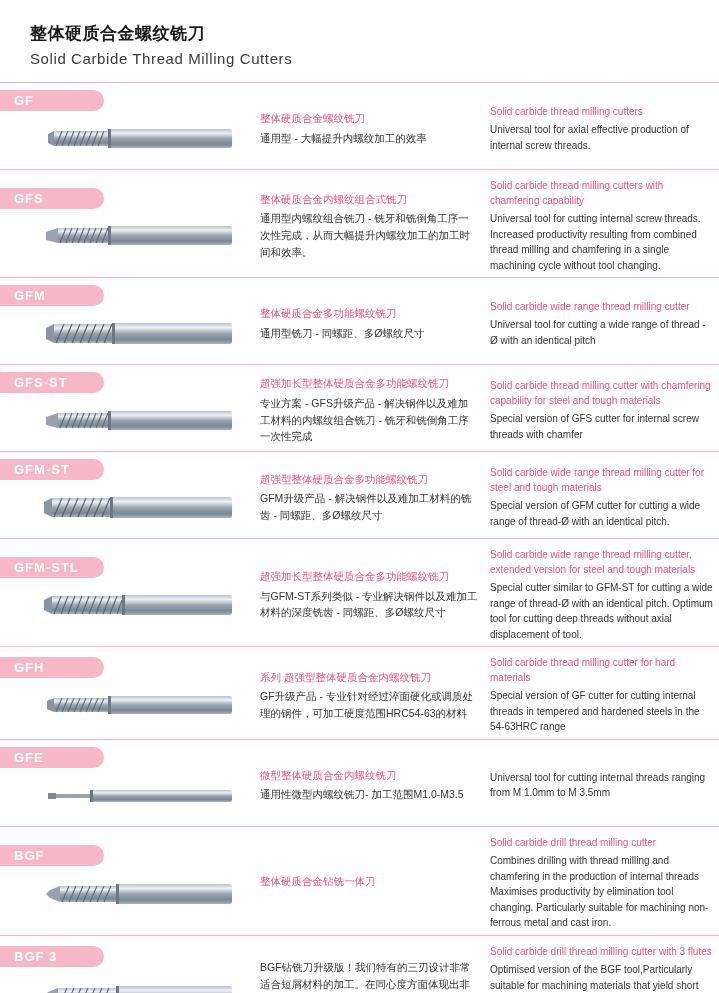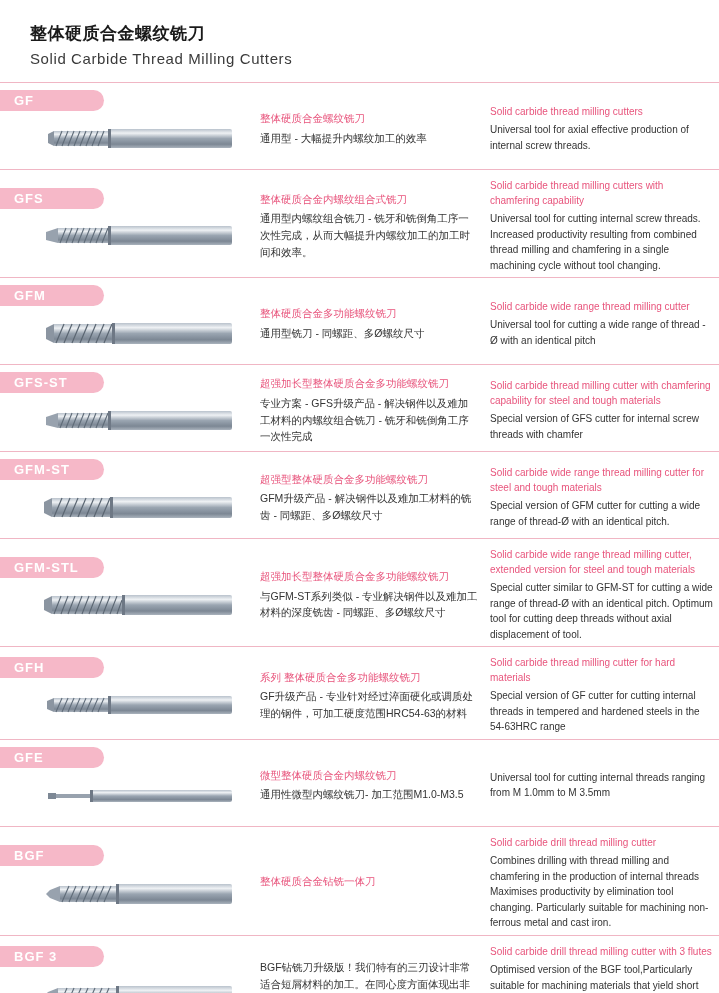--- a/index.html
+++ b/index.html
@@ -335,21 +335,21 @@
                 <path d="M62 27 L68 13"></path>
               <path d="M68 27 L74 13"></path>
                 <path d="M74 27 L80 13"></path>
             </g>
             <path d="M30 13 L23 16 L23 24 L30 27 Z" fill="#8b95a1"></path>
             <rect x="84" y="11" width="3" height="18" fill="#6e7885"></rect>
           </svg>
         </div>
       </div>
       <div class="col-mid">
-        <div class="sub-cn">系列 整体硬质合金多功能螺纹铣刀</div>
+        <div class="sub-cn">系列 超强型整体硬质合金内螺纹铣刀</div>
         <div class="desc-cn">GF升级产品 - 专业针对经过淬面硬化或调质处理的钢件，可加工硬度范围HRC54-63的材料</div>
       </div>
       <div class="col-right">
         <div class="sub-en">Solid carbide thread milling cutter for hard materials</div>
         <div class="desc-en">Special version of GF cutter for cutting internal threads in tempered and hardened steels in the 54-63HRC range</div>
       </div>
     </div>
 
     <div class="row">
       <div class="col-left">

